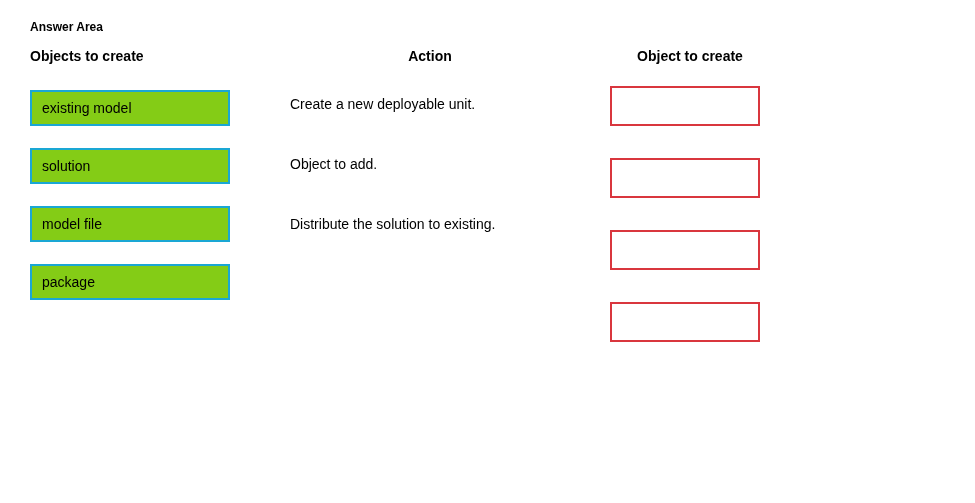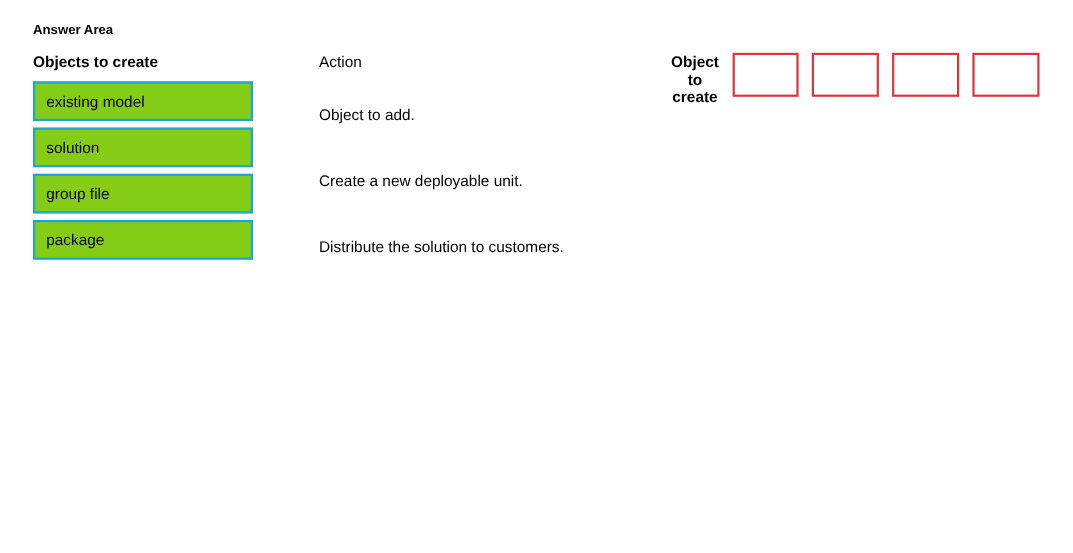--- a/index.html
+++ b/index.html
@@ -25,21 +25,21 @@
     .main-layout {
       display: flex;
       flex-direction: row;
       align-items: flex-start;
       gap: 0;
     }
 
     .left-column {
       display: flex;
       flex-direction: column;
-      gap: 0;
+      gap: 16px;
       min-width: 200px;
     }
 
     .left-column-header {
       font-weight: bold;
       font-size: 14px;
       margin-bottom: 10px;
     }
 
     .object-item {
@@ -53,36 +53,36 @@
     }
 
     .middle-column {
       display: flex;
       flex-direction: column;
       margin-left: 60px;
       min-width: 280px;
     }
 
     .middle-column-header {
-      font-weight: normal;
+      font-weight: bold;
       font-size: 14px;
       margin-bottom: 10px;
-      text-align: left;
+      text-align: center;
     }
 
     .action-row {
       display: flex;
       align-items: center;
       height: 60px;
       font-size: 14px;
     }
 
     .right-column {
       display: flex;
-      flex-direction: row;
+      flex-direction: column;
       margin-left: 40px;
       min-width: 160px;
       gap: 12px;
     }
 
     .right-column-header {
       font-weight: bold;
       font-size: 14px;
       margin-bottom: 10px;
       text-align: center;
@@ -100,29 +100,29 @@
 <body>
 
 <div class="answer-area-title">Answer Area</div>
 
 <div class="main-layout">
 
   <div class="left-column">
     <div class="left-column-header">Objects to create</div>
     <div class="object-item">existing model</div>
     <div class="object-item">solution</div>
-    <div class="object-item">group file</div>
+    <div class="object-item">model file</div>
     <div class="object-item">package</div>
   </div>
 
   <div class="middle-column">
     <div class="middle-column-header">Action</div>
+    <div class="action-row">Create a new deployable unit.</div>
     <div class="action-row">Object to add.</div>
-    <div class="action-row">Create a new deployable unit.</div>
-    <div class="action-row">Distribute the solution to customers.</div>
+    <div class="action-row">Distribute the solution to existing.</div>
   </div>
 
   <div class="right-column">
     <div class="right-column-header">Object to create</div>
     <div class="drop-box"></div>
     <div class="drop-box"></div>
     <div class="drop-box"></div>
     <div class="drop-box"></div>
   </div>
 

